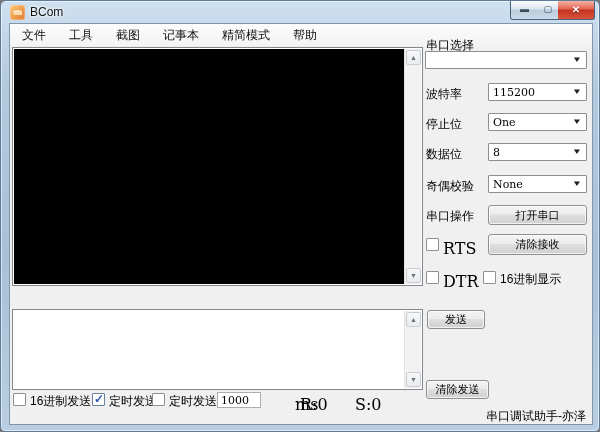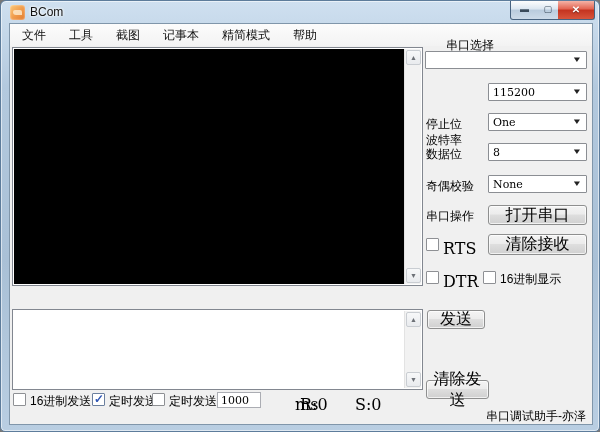--- a/index.html
+++ b/index.html
@@ -126,21 +126,21 @@
     font-family:"DejaVu Serif", serif; font-size:11px; color:#000;
   }
   .combo-arrow {
     position:absolute; right:5px; top:4px; font-size:8px; color:#222;
     transform:scaleX(1.3); line-height:8px;
   }
 
   .btn {
     position:absolute; border:1px solid #8e8f8f; border-radius:3px;
     background:linear-gradient(#f4f4f4,#ececec 45%,#dedede 50%,#d0d0d0);
-    font-size:16px; color:#000; text-align:center;
+    font-size:11px; color:#000; text-align:center;
     display:flex; align-items:center; justify-content:center;
     box-shadow:inset 0 0 0 1px rgba(255,255,255,.7);
   }
 
   .credit {
     position:absolute; right:6px; top:384px; font-size:12px; color:#000;
     white-space:nowrap;
   }
 </style>
 </head>
@@ -201,27 +201,27 @@
       <span class="checkbox" style="left:142px; top:1px;"></span>
       <span class="cb-label" style="left:159px; top:1px;">定时发送</span>
 
       <input class="interval-input" value="1000" style="">
       <span class="cb-label mono-val" style="left:257px; top:3px;margin-left:28px;">ms</span>
       <span class="cb-label mono-val" style="left:290px; top:3px;">R:0</span>
       <span class="cb-label mono-val" style="left:345px; top:3px;">S:0</span>
     </div>
 
     <div>
-      <span class="panel-label" style="left:416px; top:13px;margin-left:20px;">串口选择</span>
+      <span class="panel-label" style="left:416px; top:13px;">串口选择</span>
       <div class="combo" style="left:415px; top:27px; width:162px;">
         <span class="combo-value"></span>
         <span class="combo-arrow">▼</span>
       </div>
 
-      <span class="panel-label" style="left:416px; top:62px;margin-top:46px;">波特率</span>
+      <span class="panel-label" style="left:416px; top:62px;">波特率</span>
       <div class="combo" style="left:478px; top:59px; width:99px;">
         <span class="combo-value">115200</span>
         <span class="combo-arrow">▼</span>
       </div>
 
       <span class="panel-label" style="left:416px; top:92px;">停止位</span>
       <div class="combo" style="left:478px; top:89px; width:99px;">
         <span class="combo-value">One</span>
         <span class="combo-arrow">▼</span>
       </div>

